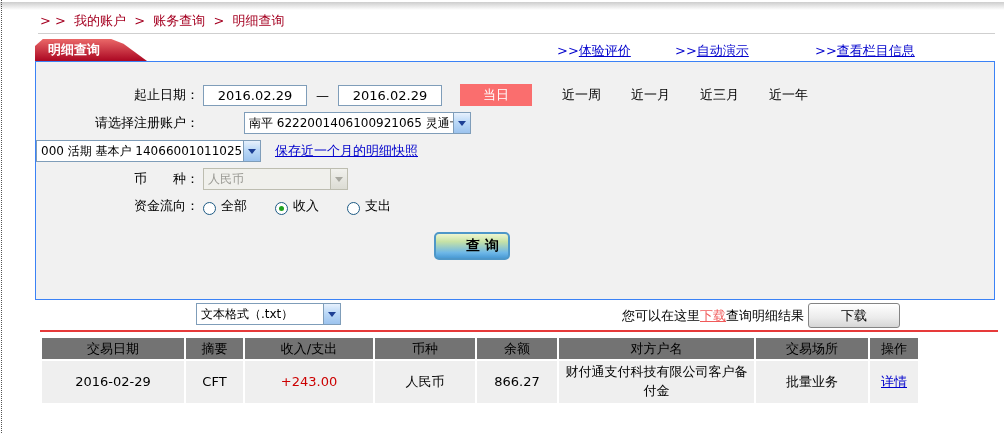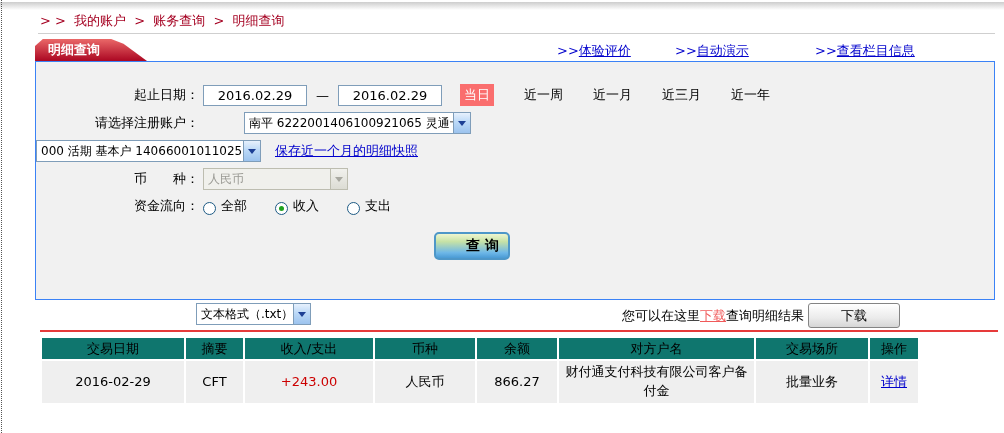--- a/index.html
+++ b/index.html
@@ -35,32 +35,32 @@
   .panel { position:absolute; left:35px; top:61px; width:960px; height:239px;
     background:#f1f1f1; border:1px solid #3b82f6; }
   .frow { position:absolute; left:0; right:0; height:22px; display:flex; align-items:center; }
   .r1 { top:22px; } .r2 { top:50px;gap:41px; } .r3 { top:78px; } .r4 { top:106px; } .r5 { top:133px; }
   .flabel { width:163px; text-align:right; margin-right:4px; white-space:nowrap; }
 
   .date-input { width:104px; height:21px; border:1px solid #7f9db9; background:#fff;
     text-align:center; font-size:13px; font-family:inherit; color:#000; }
   .dash { margin:0 9px; }
 
-  .badge { background:#fa6e6e; color:#fff; padding:2px 4px; margin-left:18px; cursor:pointer; }
+  .badge { background:#fa6e6e; color:#fff; padding:2px 23px; margin-left:18px; cursor:pointer; }
   .qrange { margin-left:30px; cursor:pointer; }
 
   .xp-select { display:inline-flex; align-items:center; justify-content:space-between;
     height:22px; background:#fff; border:1px solid #7f9db9; cursor:pointer; overflow:hidden; }
   .xp-select .txt { padding:0 4px; white-space:nowrap; font-size:12px; overflow:hidden; }
   .xp-select .arrow-btn { width:17px; align-self:stretch; flex:0 0 17px;
     background:linear-gradient(#e7f1fd,#bcd9f7 45%,#9cc3ee);
     border-left:1px solid #7f9db9; display:flex; align-items:center; justify-content:center; }
   .arrow-glyph { width:0; height:0; border-left:4px solid transparent;
     border-right:4px solid transparent; border-top:5px solid #1c3f94; }
-  .w-account { width:227px; } .w-sub { width:225px; } .w-cur { width:145px; } .w-fmt { width:115px; }
+  .w-account { width:227px; } .w-sub { width:225px; } .w-cur { width:145px; } .w-fmt { width:145px; }
   .xp-select.disabled { border-color:#bdbdb0; background:#f0f0ec; cursor:default; }
   .xp-select.disabled .txt { color:#9a9a94; }
   .xp-select.disabled .arrow-btn { background:linear-gradient(#f1f1ed,#dcdcd4); border-left-color:#bdbdb0; }
   .xp-select.disabled .arrow-glyph { border-top-color:#a8a8a0; }
 
   .snap-link { margin-left:14px; color:#0000cc; text-decoration:underline; cursor:pointer; }
 
   .flow-item { display:inline-flex; align-items:flex-end; margin-right:28px; cursor:pointer; }
   .radio { width:13px; height:13px; border:1px solid #1d5a84; border-radius:50%;
     background:#fff; margin-right:5px; position:relative; }
@@ -77,21 +77,21 @@
   .dl-right { position:absolute; left:622px; top:303px; display:flex; align-items:center; }
   .dl-hint-link { color:#f05a5a; text-decoration:underline; cursor:pointer; }
   .dl-btn { width:92px; height:25px; margin-left:4px; border:1px solid #848484; border-radius:3px;
     background:linear-gradient(#ffffff,#ebebeb 60%,#d6d6d6); text-align:center;
     line-height:23px; font-size:13px; cursor:pointer; }
 
   .red-line { position:absolute; left:40px; top:330px; width:958px; height:2px; background:#e63a3a; }
 
   
   .result-table { position:absolute; left:40px; top:336px; border-collapse:separate; border-spacing:2px; }
-  .result-table th { background:#0f766e; height:21px; font-weight:normal; font-size:13px; padding:0 4px; }
+  .result-table th { background:#737373; height:21px; font-weight:normal; font-size:13px; padding:0 4px; }
   .result-table td { background:#efefef; height:42px; text-align:center; font-size:13px; padding:0 6px; line-height:1.45; }
   .amount-pos { color:#cc0000; }
   .detail-link { color:#0000cc; text-decoration:underline; cursor:pointer; }
 </style>
 </head>
 <body>
 
 <div class="page">
   <div class="top-gradient"></div>
   <div class="left-dotted"></div>

